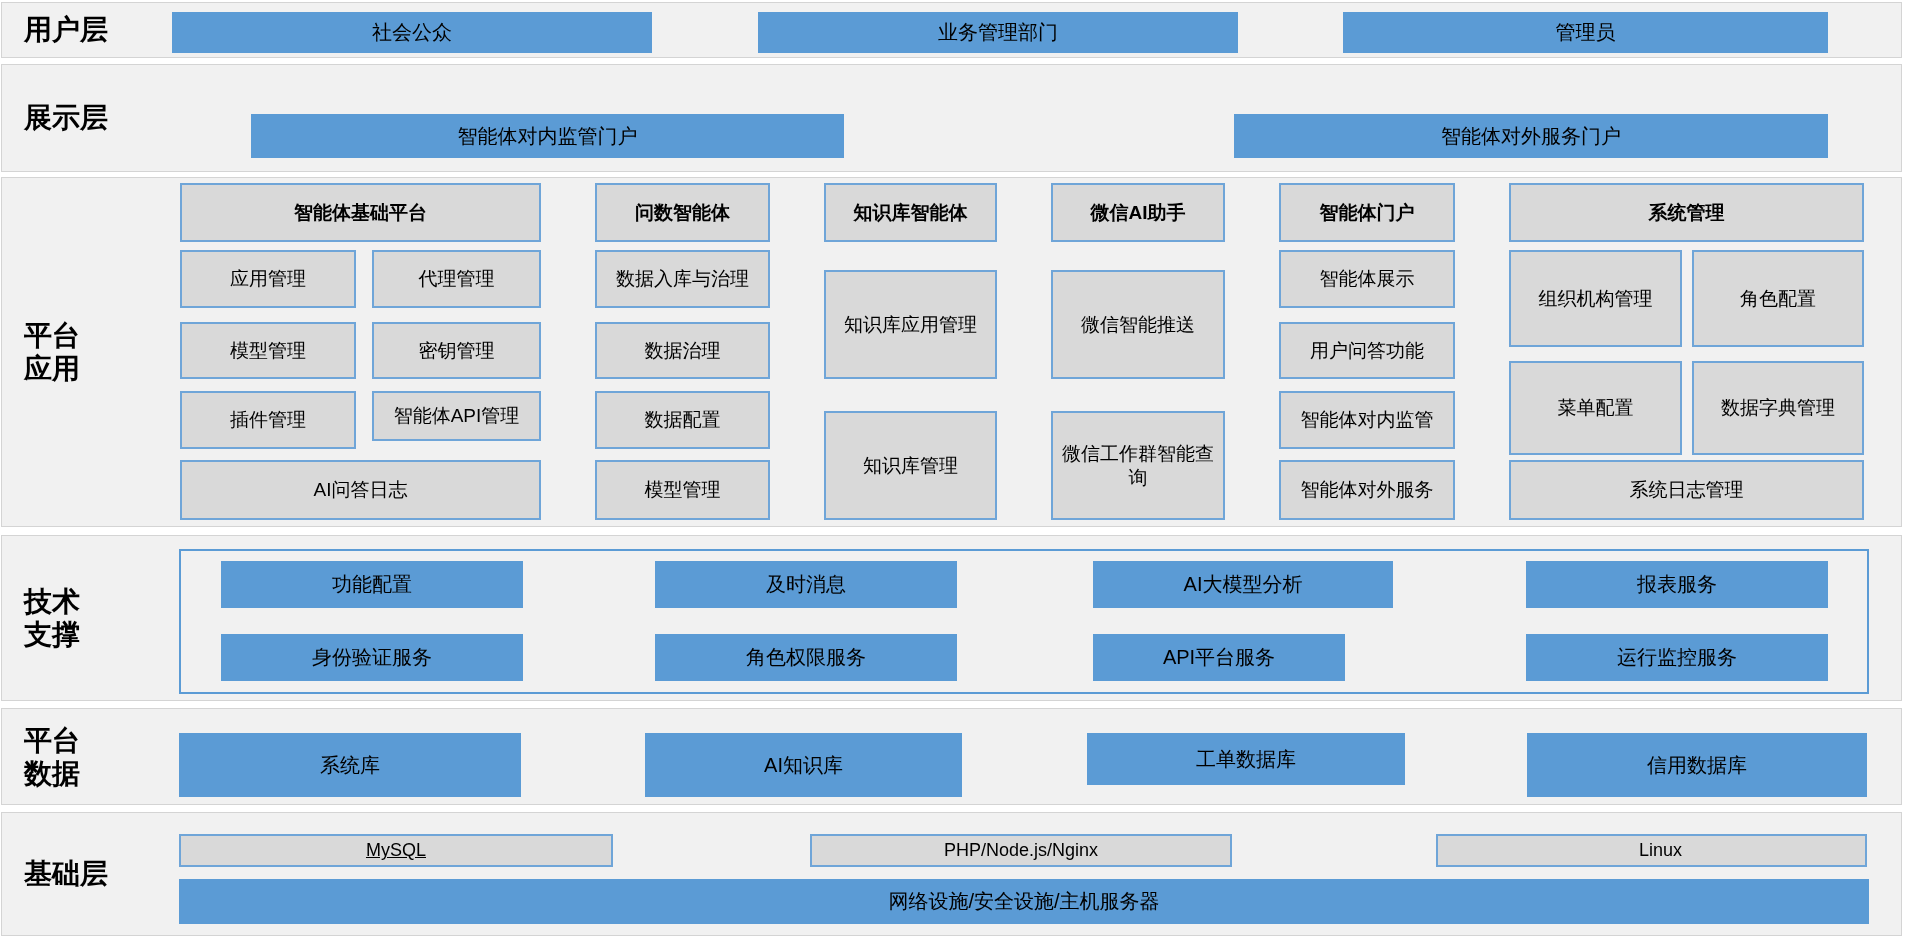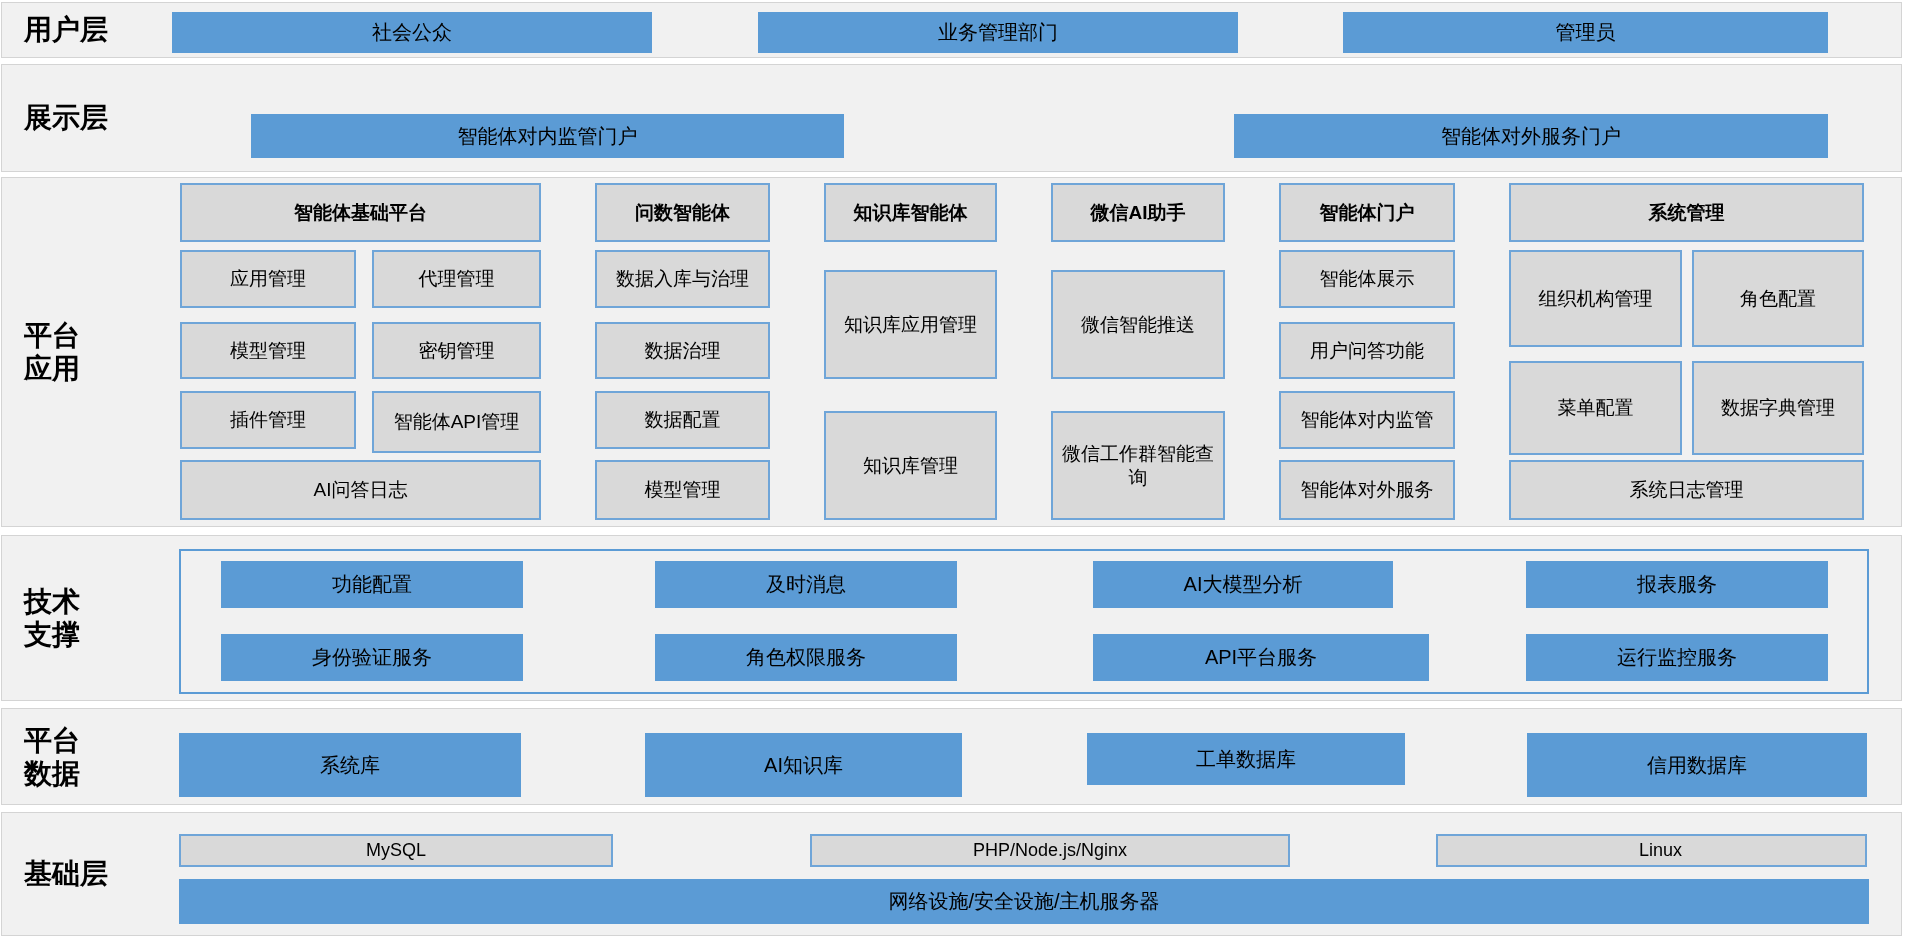--- a/index.html
+++ b/index.html
@@ -56,21 +56,21 @@
   <section class="band" style="top:177px;height:350px;">
     <div class="band-label">平台
 应用</div>
 
     <div class="graybox hdr" style="left:178px;top:5px;width:361px;height:59px;">智能体基础平台</div>
     <div class="graybox" style="left:178px;top:72px;width:176px;height:58px;">应用管理</div>
     <div class="graybox" style="left:370px;top:72px;width:169px;height:58px;">代理管理</div>
     <div class="graybox" style="left:178px;top:144px;width:176px;height:57px;">模型管理</div>
     <div class="graybox" style="left:370px;top:144px;width:169px;height:57px;">密钥管理</div>
     <div class="graybox" style="left:178px;top:213px;width:176px;height:58px;">插件管理</div>
-    <div class="graybox" style="left:370px;top:213px;width:169px;height:62px;">智能体API管理</div>
+    <div class="graybox" style="left:370px;top:213px;width:169px;height:50px;">智能体API管理</div>
     <div class="graybox" style="left:178px;top:282px;width:361px;height:60px;">AI问答日志</div>
 
     <div class="graybox hdr" style="left:593px;top:5px;width:175px;height:59px;">问数智能体</div>
     <div class="graybox" style="left:593px;top:72px;width:175px;height:58px;">数据入库与治理</div>
     <div class="graybox" style="left:593px;top:144px;width:175px;height:57px;">数据治理</div>
     <div class="graybox" style="left:593px;top:213px;width:175px;height:58px;">数据配置</div>
     <div class="graybox" style="left:593px;top:282px;width:175px;height:60px;">模型管理</div>
 
     <div class="graybox hdr" style="left:822px;top:5px;width:173px;height:59px;">知识库智能体</div>
     <div class="graybox" style="left:822px;top:92px;width:173px;height:109px;">知识库应用管理</div>
@@ -97,34 +97,34 @@
   <section class="band" style="top:535px;height:166px;">
     <div class="band-label">技术
 支撑</div>
     <div class="tech-frame" style="left:177px;top:13px;width:1690px;height:145px;"></div>
     <div class="bluebox" style="left:219px;top:25px;width:302px;height:47px;">功能配置</div>
     <div class="bluebox" style="left:653px;top:25px;width:302px;height:47px;">及时消息</div>
     <div class="bluebox" style="left:1091px;top:25px;width:300px;height:47px;">AI大模型分析</div>
     <div class="bluebox" style="left:1524px;top:25px;width:302px;height:47px;">报表服务</div>
     <div class="bluebox" style="left:219px;top:98px;width:302px;height:47px;">身份验证服务</div>
     <div class="bluebox" style="left:653px;top:98px;width:302px;height:47px;">角色权限服务</div>
-    <div class="bluebox" style="left:1091px;top:98px;width:336px;height:47px;">API平台服务</div>
+    <div class="bluebox" style="left:1091px;top:98px;width:252px;height:47px;">API平台服务</div>
     <div class="bluebox" style="left:1524px;top:98px;width:302px;height:47px;">运行监控服务</div>
   </section>
 
   <section class="band" style="top:708px;height:97px;">
     <div class="band-label">平台
 数据</div>
     <div class="bluebox" style="left:177px;top:24px;width:342px;height:64px;">系统库</div>
     <div class="bluebox" style="left:643px;top:24px;width:317px;height:64px;">AI知识库</div>
     <div class="bluebox" style="left:1085px;top:24px;width:318px;height:52px;">工单数据库</div>
     <div class="bluebox" style="left:1525px;top:24px;width:340px;height:64px;">信用数据库</div>
   </section>
 
   <section class="band" style="top:812px;height:124px;">
     <div class="band-label">基础层</div>
-    <div class="graybox infra-gray" style="left:177px;top:21px;width:434px;height:33px;">MySQL</div>
-    <div class="graybox infra-gray" style="left:808px;top:21px;width:480px;height:33px;">PHP/Node.js/Nginx</div>
+    <div class="graybox infra-gray" style="left:177px;top:21px;width:434px;height:33px;text-decoration:underline;">MySQL</div>
+    <div class="graybox infra-gray" style="left:808px;top:21px;width:422px;height:33px;">PHP/Node.js/Nginx</div>
     <div class="graybox infra-gray" style="left:1434px;top:21px;width:431px;height:33px;padding-left:20px;">Linux</div>
     <div class="bluebox" style="left:177px;top:66px;width:1690px;height:45px;">网络设施/安全设施/主机服务器</div>
   </section>
 
 </div>
 
 </body></html>

